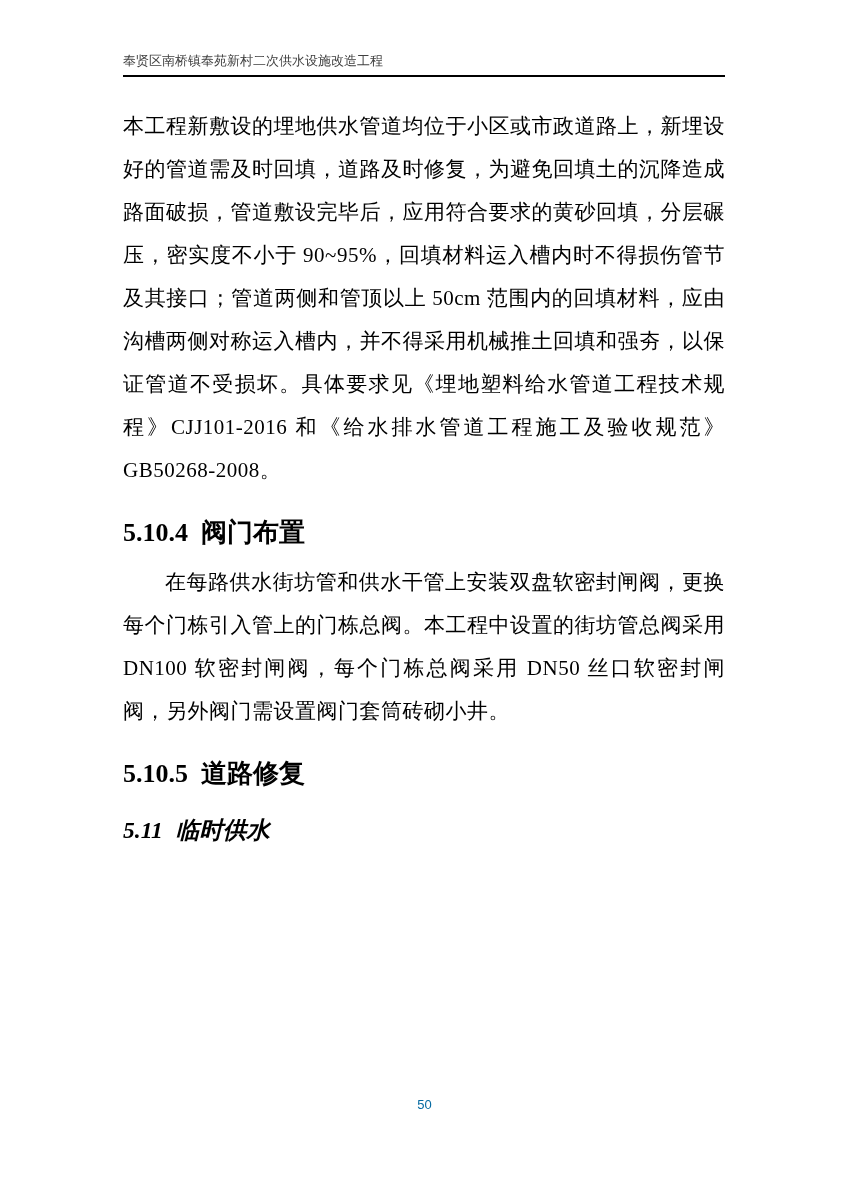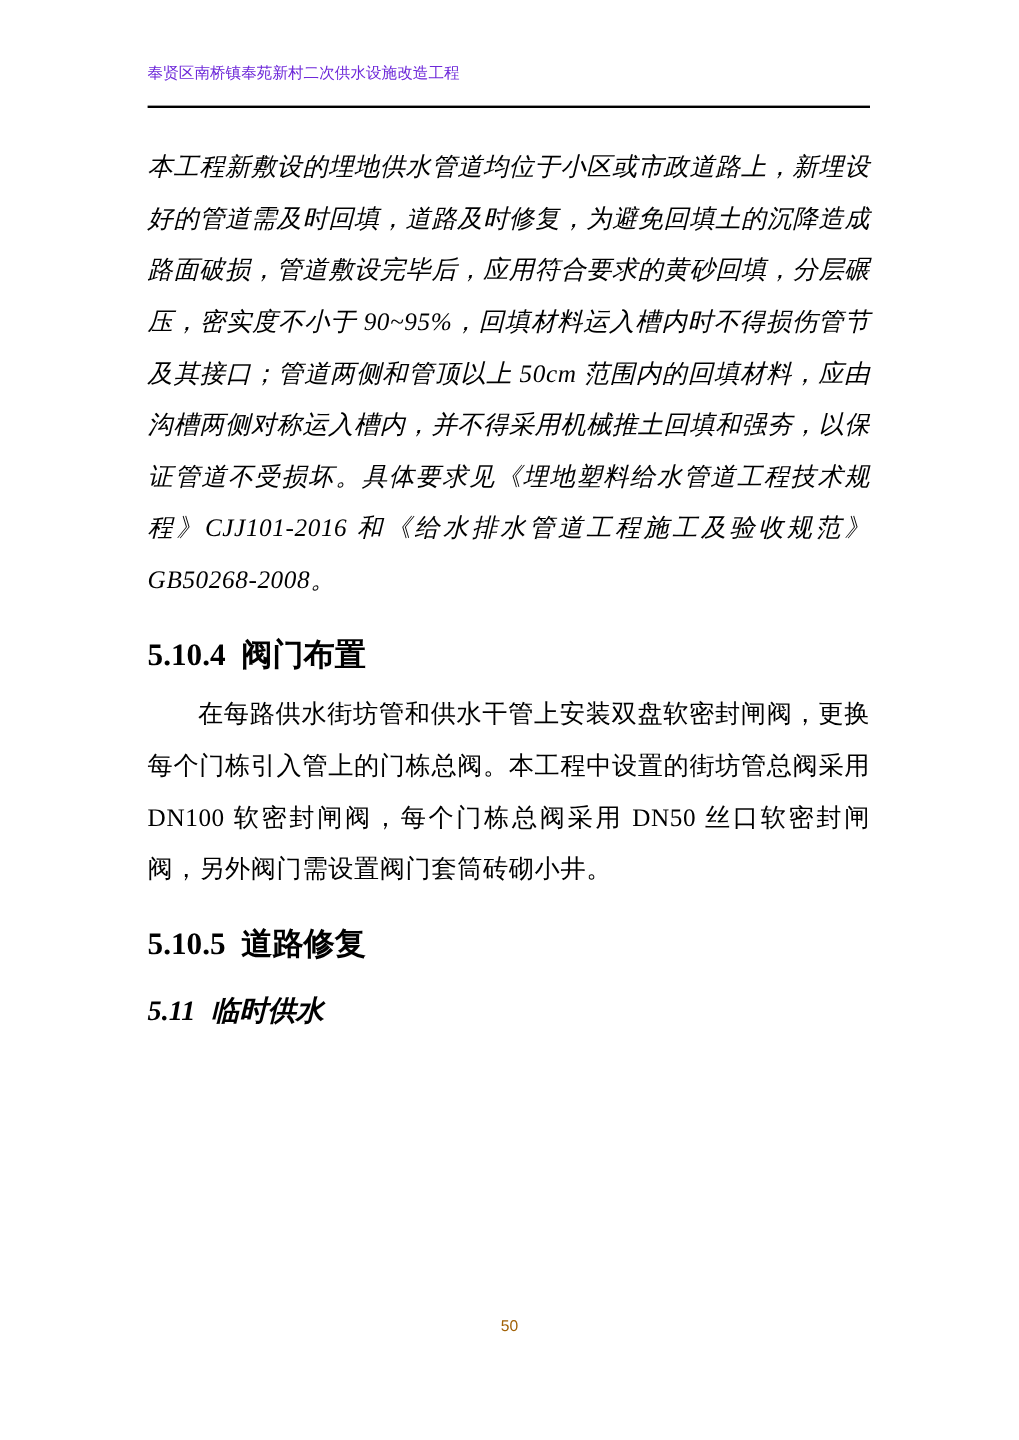--- a/index.html
+++ b/index.html
@@ -17,36 +17,35 @@
     color: #000000;
   }
   .content {
     position: absolute;
     left: 123px;
     width: 602px;
     top: 0;
   }
   .header {
     padding-top: 53px;
-    padding-bottom: 20px;
+    padding-bottom: 7px;
     border-bottom: 2px solid #000000;
     font-size: 13px;
     line-height: 15px;
-    color: #6d28d9;
+    color: #404040;
   }
   p.body-text {
     margin: 0;
     font-size: 21px;
     line-height: 43px;
     text-align: justify;
     letter-spacing: 0.5px;
   }
   p.first {
     margin-top: 28px;
-    font-style: italic;
   }
   p.indent {
     text-indent: 2em;
   }
   h3.sec-heading {
     margin: 26px 0 13px 0;
     font-size: 26px;
     line-height: 30px;
     font-weight: bold;
   }
@@ -61,21 +60,21 @@
     margin-right: 13px;
   }
   .pagenum {
     position: absolute;
     left: 0;
     right: 0;
     top: 1097px;
     text-align: center;
     font-family: "Liberation Sans", "DejaVu Sans", sans-serif;
     font-size: 13px;
-    color: #a16207;
+    color: #0369a1;
   }
 </style>
 </head>
 <body>
 
 <div class="page">
   <div class="content">
 
     <div class="header">
       <span>奉贤区南桥镇奉苑新村二次供水设施改造工程</span>

